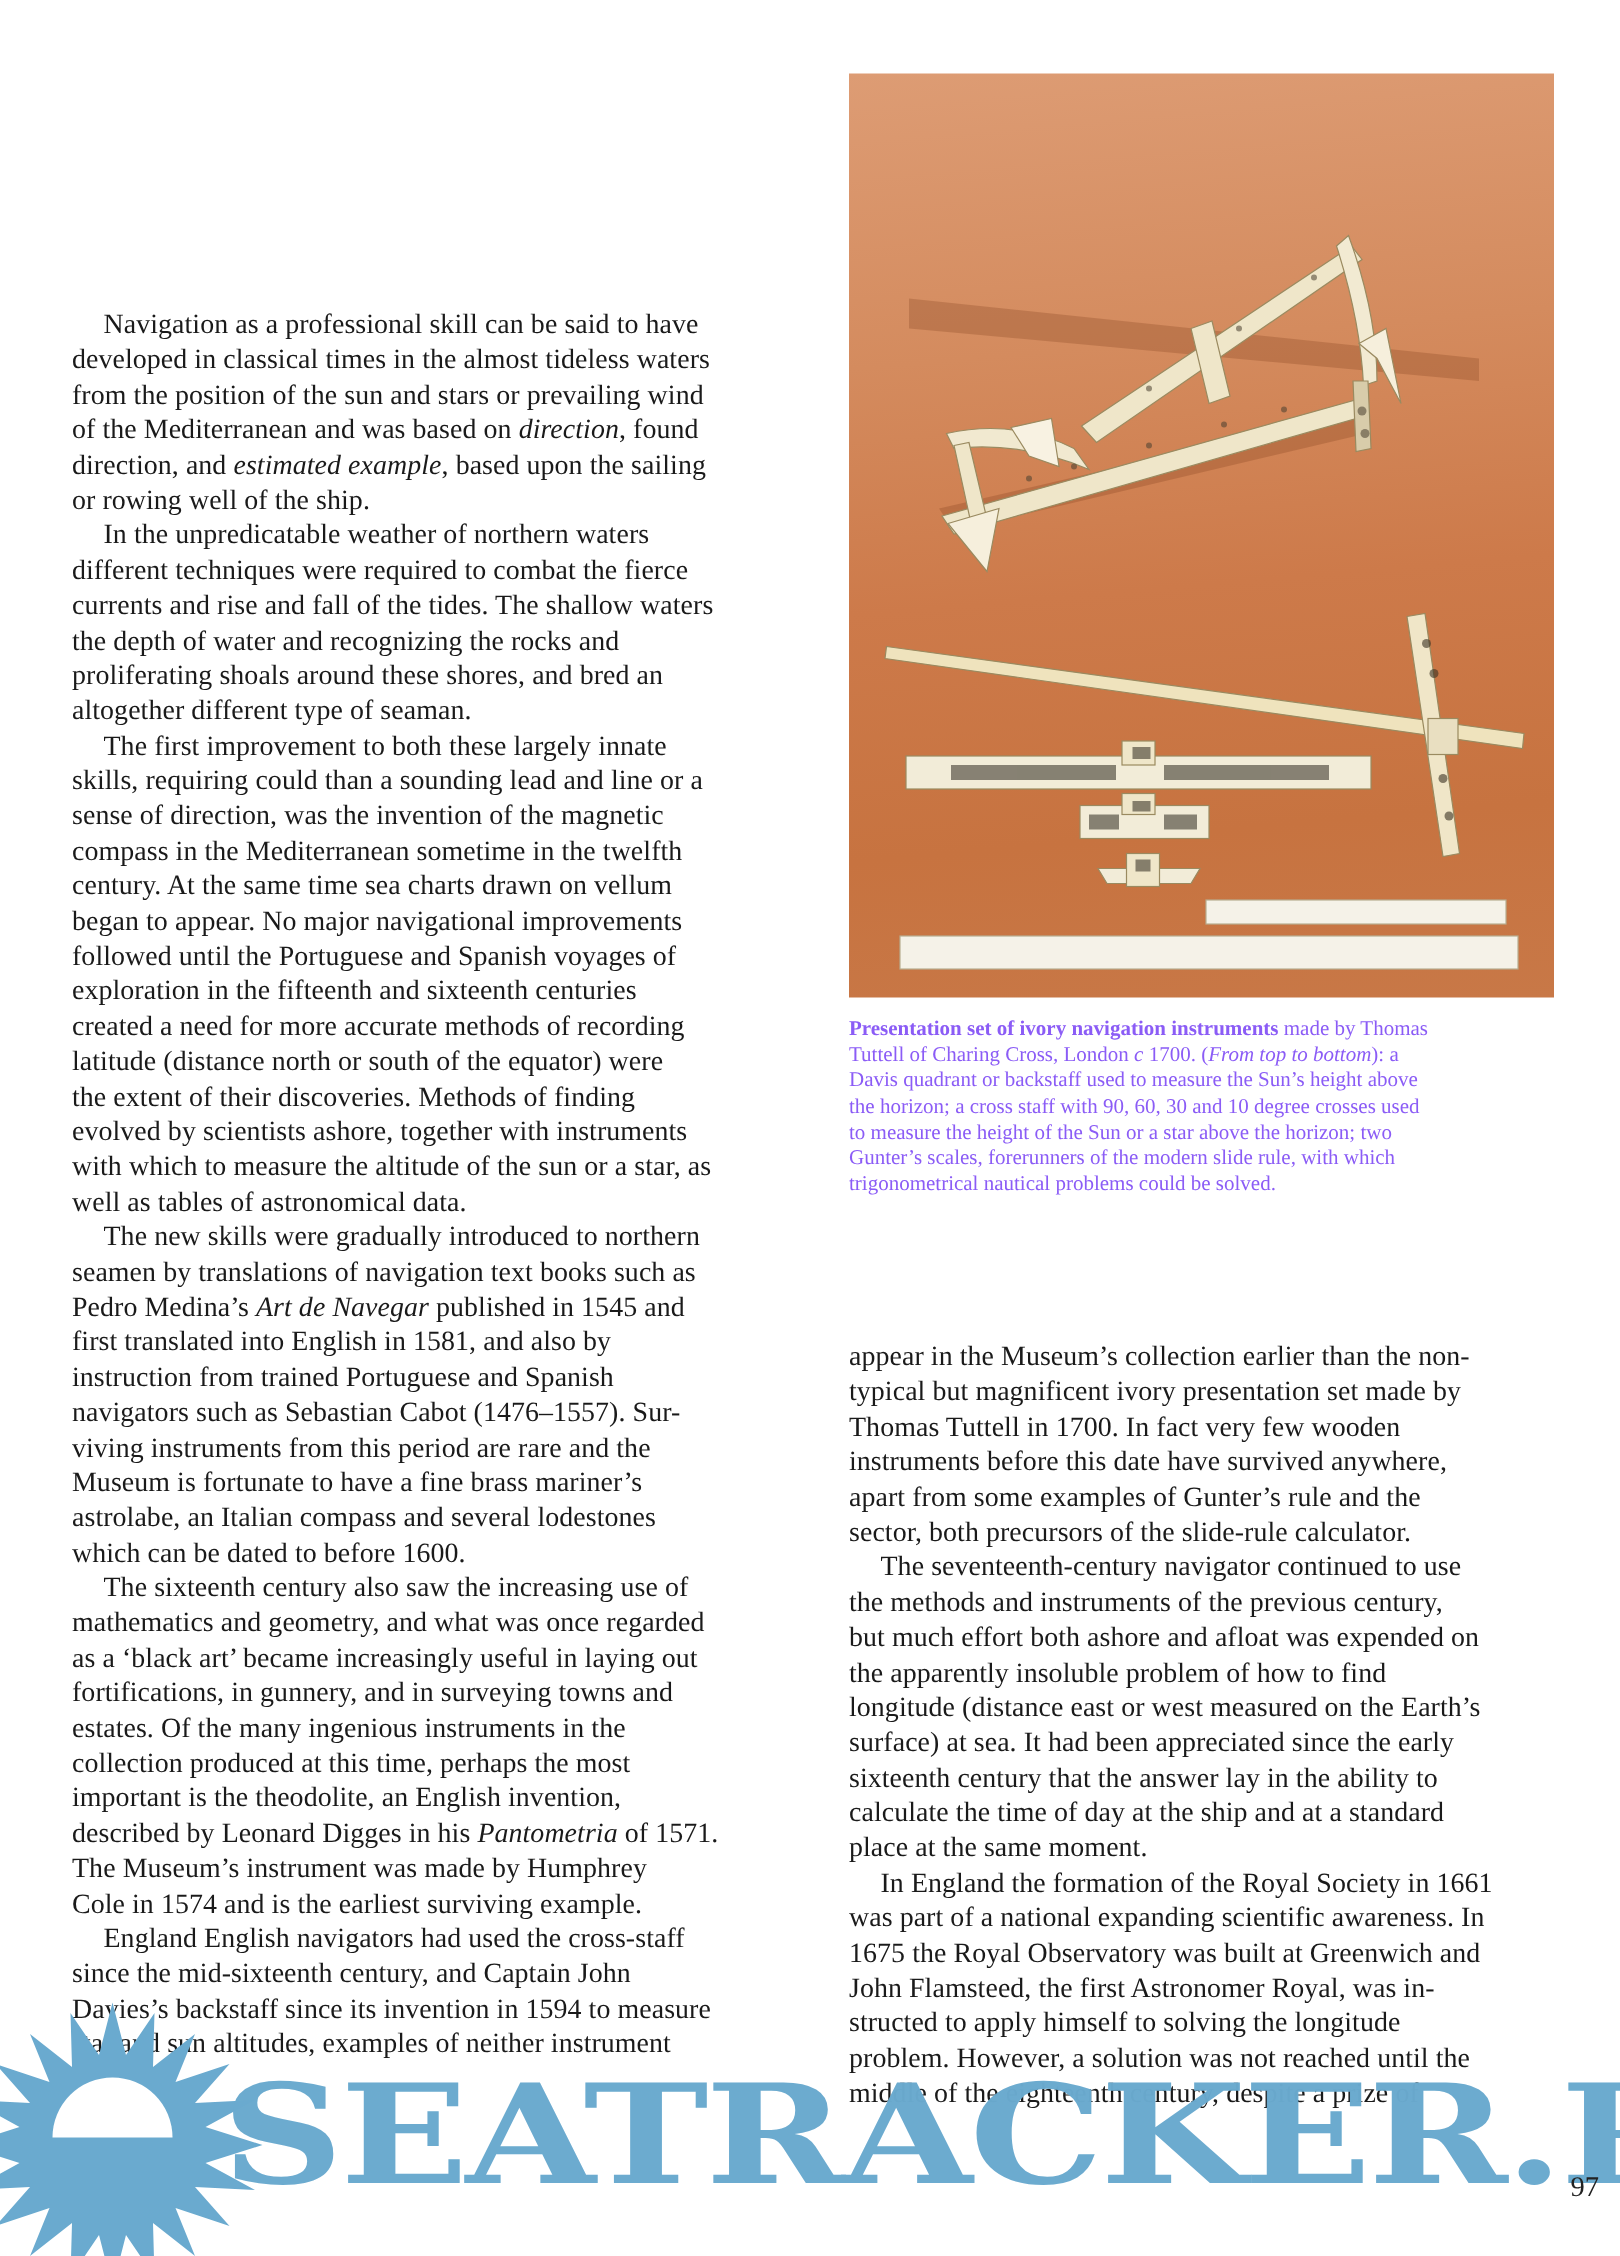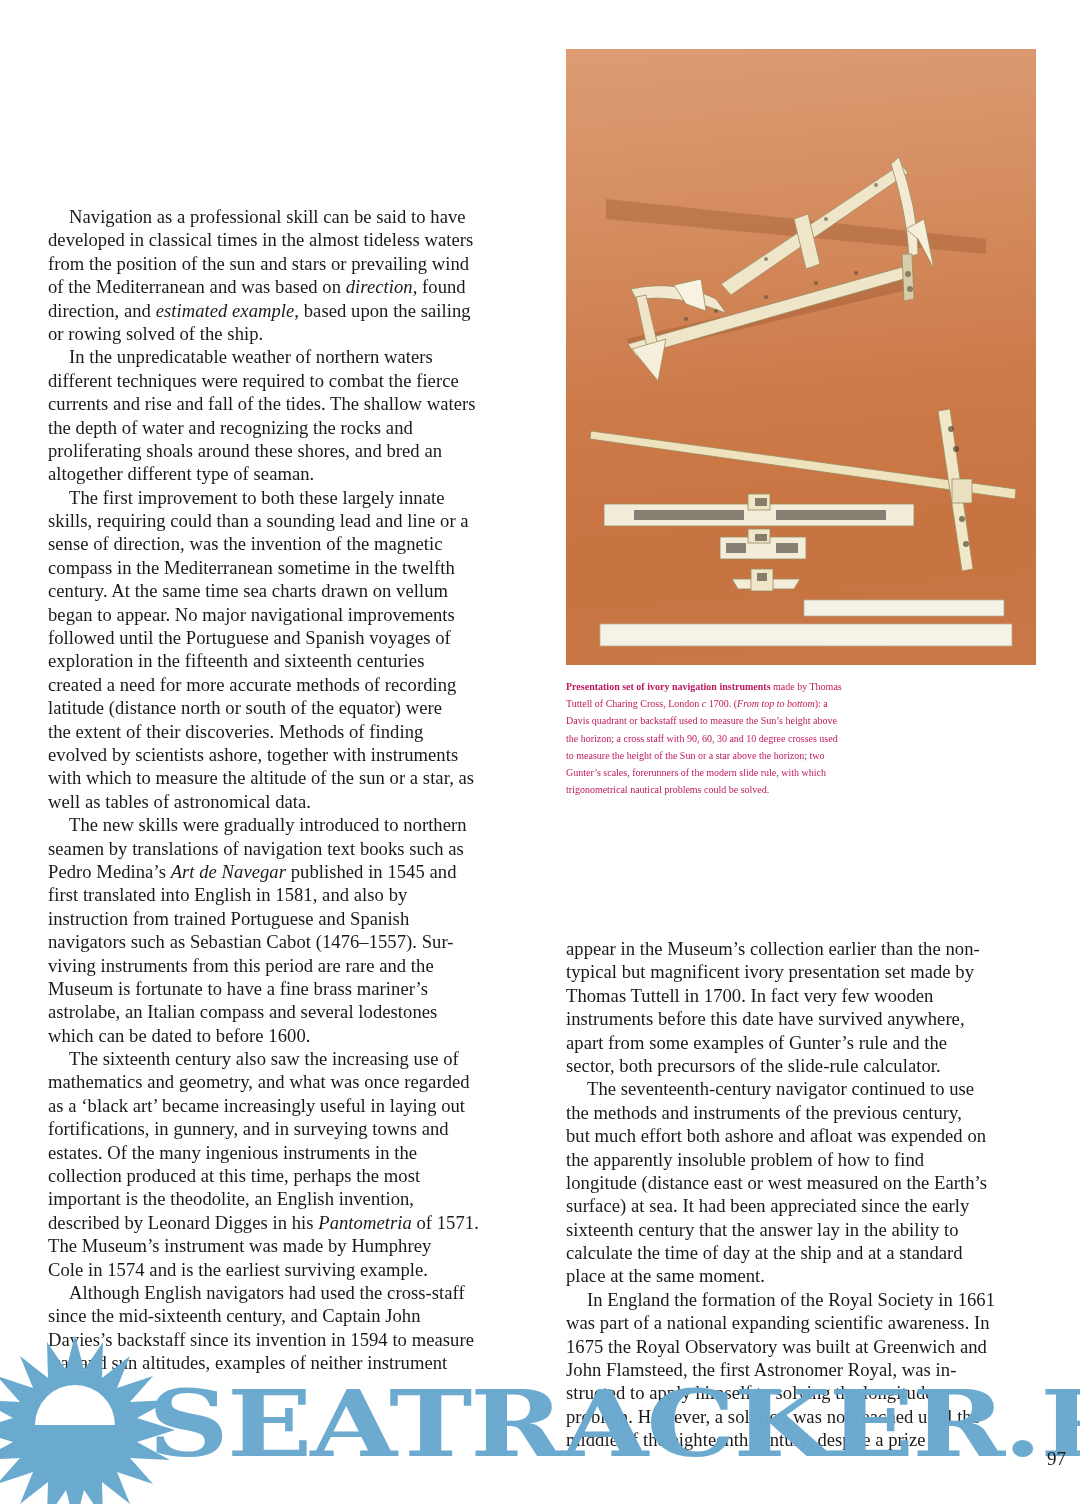--- a/index.html
+++ b/index.html
@@ -9,35 +9,35 @@
       font-family: "Liberation Serif", "DejaVu Serif", serif;
       color: #1a1a1a;
     }
     .col {
       position: absolute;
       font-size: 18.6px;
       line-height: 23.4px;
       letter-spacing: 0.05px;
     }
     #left-col { left: 48px; top: 205px; width: 475px; }
-    #right-col { left: 566px; top: 893px; width: 480px; margin-top: 44px; }
+    #right-col { left: 566px; top: 893px; width: 480px; }
     .line { display: block; white-space: nowrap; height: 23.4px; }
     .line.indent { padding-left: 21px; }
     .line em { font-style: italic; }
 
     #photo {
       position: absolute; left: 566px; top: 49px; width: 470px; height: 616px;
       background: linear-gradient(175deg, #dd9c74 0%, #d48b5e 30%, #cd7a4a 55%, #c77340 80%, #c87847 100%);
       overflow: hidden;
     }
     #photo svg { position: absolute; left: 0; top: 0; }
 
     #caption {
       position: absolute; left: 566px; top: 678px; width: 480px;
-      font-size: 10px; line-height: 17.2px; color: #be185d;
+      font-size: 14px; line-height: 17.2px; color: #8b5cf6;
     }
     #caption .line { height: 17.2px; }
     #caption b { font-weight: bold; }
 
     #watermark {
       position: absolute; left: 0; top: 1325px; width: 1080px; height: 179px;
       pointer-events: none;
     }
     #wm-text {
       position: absolute; left: 148px; top: 1378px;
@@ -135,21 +135,21 @@
   <span class="line">Gunter’s scales, forerunners of the modern slide rule, with which</span>
   <span class="line">trigonometrical nautical problems could be solved.</span>
 </div>
 
 <div id="left-col" class="col">
     <span class="line indent">Navigation as a professional skill can be said to have</span>
     <span class="line">developed in classical times in the almost tideless waters</span>
     <span class="line">from the position of the sun and stars or prevailing wind</span>
     <span class="line"><span>of the Mediterranean and was based on </span><em>direction</em><span>, found</span></span>
     <span class="line"><span>direction, and </span><em>estimated example</em><span>, based upon the sailing</span></span>
-    <span class="line">or rowing solved of the ship.</span>
+    <span class="line">or rowing well of the ship.</span>
     <span class="line indent">In the unpredicatable weather of northern waters</span>
     <span class="line">different techniques were required to combat the fierce</span>
     <span class="line">currents and rise and fall of the tides. The shallow waters</span>
     <span class="line">the depth of water and recognizing the rocks and</span>
     <span class="line">proliferating shoals around these shores, and bred an</span>
     <span class="line">altogether different type of seaman.</span>
     <span class="line indent">The first improvement to both these largely innate</span>
     <span class="line">skills, requiring could than a sounding lead and line or a</span>
     <span class="line">sense of direction, was the invention of the magnetic</span>
     <span class="line">compass in the Mediterranean sometime in the twelfth</span>
@@ -176,21 +176,21 @@
     <span class="line indent">The sixteenth century also saw the increasing use of</span>
     <span class="line">mathematics and geometry, and what was once regarded</span>
     <span class="line">as a ‘black art’ became increasingly useful in laying out</span>
     <span class="line">fortifications, in gunnery, and in surveying towns and</span>
     <span class="line">estates. Of the many ingenious instruments in the</span>
     <span class="line">collection produced at this time, perhaps the most</span>
     <span class="line">important is the theodolite, an English invention,</span>
     <span class="line"><span>described by Leonard Digges in his </span><em>Pantometria</em><span> of 1571.</span></span>
     <span class="line">The Museum’s instrument was made by Humphrey</span>
     <span class="line">Cole in 1574 and is the earliest surviving example.</span>
-    <span class="line indent">Although English navigators had used the cross-staff</span>
+    <span class="line indent">England English navigators had used the cross-staff</span>
     <span class="line">since the mid-sixteenth century, and Captain John</span>
     <span class="line">Davies’s backstaff since its invention in 1594 to measure</span>
     <span class="line">star and sun altitudes, examples of neither instrument</span>
   </div>
 
 <div id="right-col" class="col">
     <span class="line">appear in the Museum’s collection earlier than the non-</span>
     <span class="line">typical but magnificent ivory presentation set made by</span>
     <span class="line">Thomas Tuttell in 1700. In fact very few wooden</span>
     <span class="line">instruments before this date have survived anywhere,</span>

